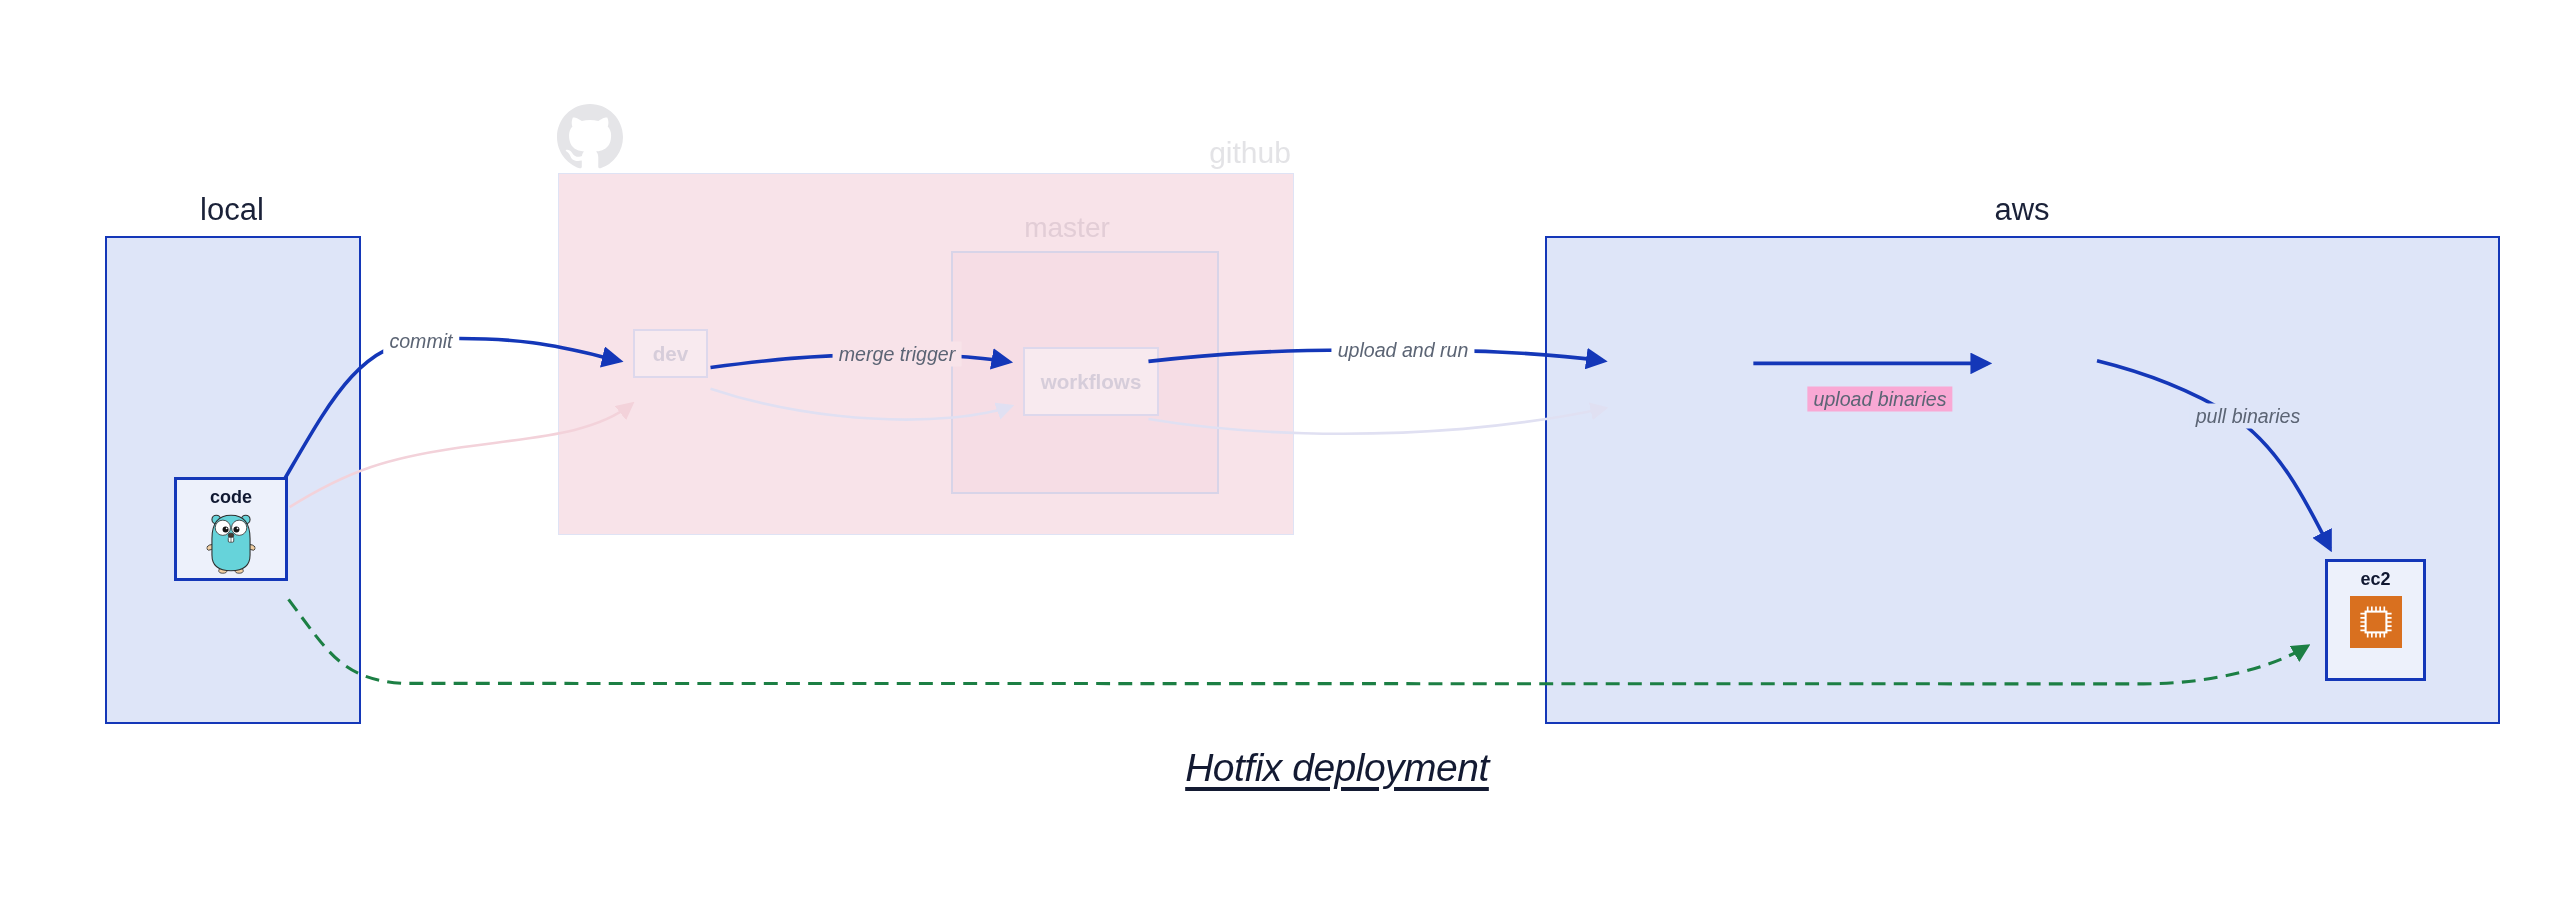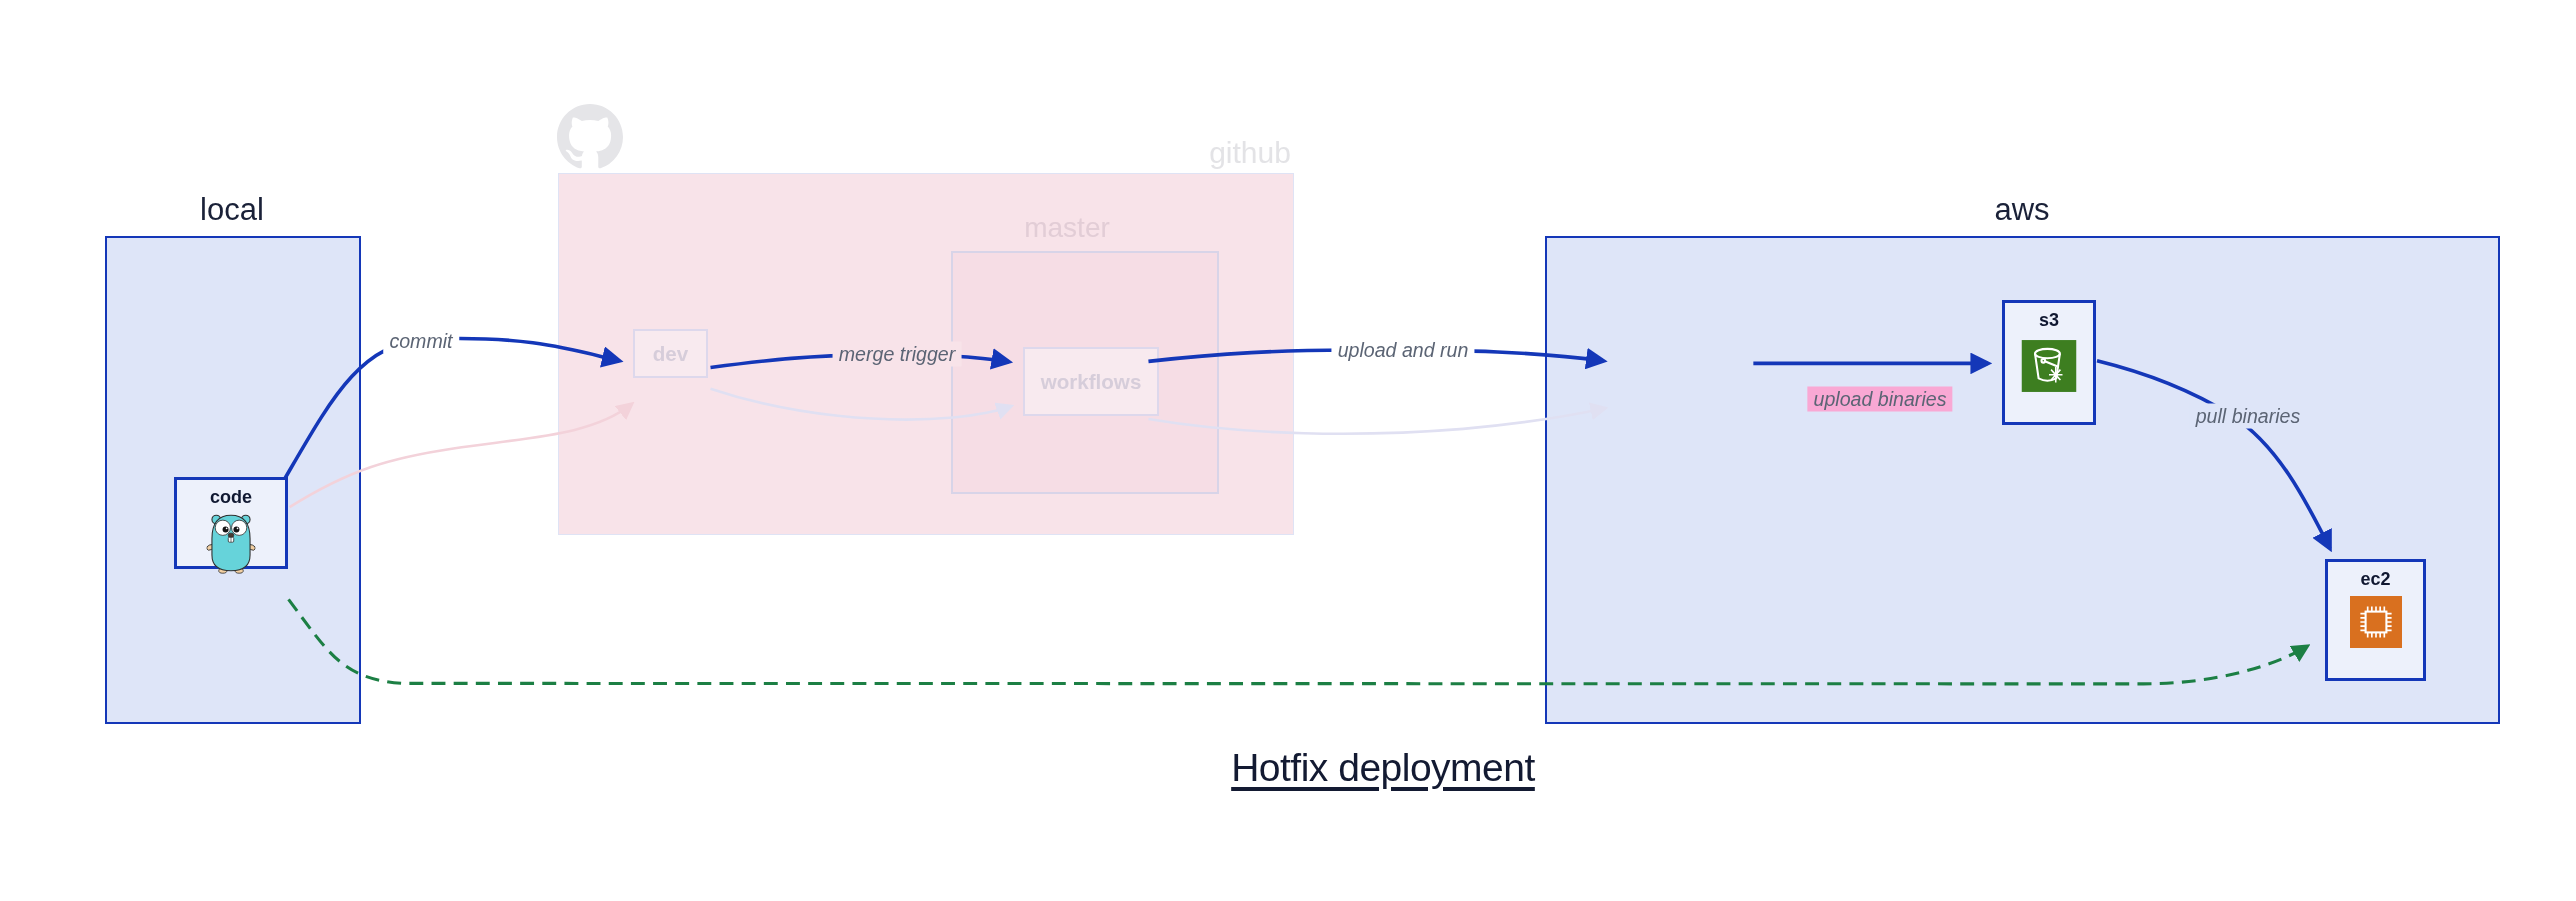--- a/index.html
+++ b/index.html
@@ -36,21 +36,21 @@
 
   <div class="zone-label" style="left:232px;top:192px;">local</div>
   <div class="zone-label faded-gh" style="left:1250px;top:128px;margin-top:8px;">github</div>
   <div class="zone-label faded-ms" style="left:1067px;top:212px;">master</div>
   <div class="zone-label" style="left:2022px;top:192px;">aws</div>
 
   <svg class="octocat" style="left:557px;top:104px;" width="66" height="66" viewBox="0 0 16 16">
     <path fill="#e5e5e8" d="M8 0C3.58 0 0 3.58 0 8c0 3.54 2.29 6.53 5.47 7.59.4.07.55-.17.55-.38 0-.19-.01-.82-.01-1.49-2.01.37-2.53-.49-2.69-.94-.09-.23-.48-.94-.82-1.13-.28-.15-.68-.52-.01-.53.63-.01 1.08.58 1.23.82.72 1.21 1.87.87 2.33.66.07-.52.28-.87.51-1.07-1.78-.2-3.64-.89-3.64-3.95 0-.87.31-1.59.82-2.15-.08-.2-.36-1.02.08-2.12 0 0 .67-.21 2.2.82.64-.18 1.32-.27 2-.27s1.36.09 2 .27c1.53-1.04 2.2-.82 2.2-.82.44 1.1.16 1.92.08 2.12.51.56.82 1.27.82 2.15 0 3.07-1.87 3.75-3.65 3.95.29.25.54.73.54 1.48 0 1.07-.01 1.93-.01 2.2 0 .21.15.46.55.38A8.01 8.01 0 0 0 16 8c0-4.42-3.58-8-8-8z"></path>
   </svg>
 
-  <div class="node" style="left:174px;top:477px;width:114px;height:92px;">
+  <div class="node" style="left:174px;top:477px;width:114px;height:104px;">
     <div class="node-label">code</div>
     <svg style="position:absolute;left:50%;top:32px;transform:translateX(-50%);" width="49" height="62" viewBox="0 0 90 112">
       <circle cx="18" cy="13" r="8" fill="#66d3da" stroke="#303030" stroke-width="2"></circle>
       <circle cx="72" cy="13" r="8" fill="#66d3da" stroke="#303030" stroke-width="2"></circle>
       <ellipse cx="7" cy="64" rx="7" ry="4.5" fill="#f2cfa2" stroke="#303030" stroke-width="1.5" transform="rotate(-25 7 64)"></ellipse>
       <ellipse cx="83" cy="64" rx="7" ry="4.5" fill="#f2cfa2" stroke="#303030" stroke-width="1.5" transform="rotate(25 83 64)"></ellipse>
       <ellipse cx="30" cy="107" rx="7.5" ry="4.5" fill="#f2cfa2" stroke="#303030" stroke-width="1.5"></ellipse>
       <ellipse cx="60" cy="107" rx="7.5" ry="4.5" fill="#f2cfa2" stroke="#303030" stroke-width="1.5"></ellipse>
       <path d="M10,48 C10,14 26,5 45,5 C64,5 80,14 80,48 L80,78 C80,100 66,107 45,107 C24,107 10,100 10,78 Z" fill="#66d3da" stroke="#303030" stroke-width="2"></path>
       <circle cx="30" cy="28" r="14" fill="#ffffff" stroke="#303030" stroke-width="1.5"></circle>
@@ -67,35 +67,20 @@
 
   <div class="node faded" style="left:633px;top:329px;width:75px;height:49px;">
     <div class="node-label">dev</div>
   </div>
 
   <div class="node faded" style="left:1023px;top:347px;width:136px;height:69px;">
     <div class="node-label">workflows</div>
   </div>
 
 
-  <div class="node" style="left:2002px;top:300px;width:94px;height:125px;">
-    <div class="node-label">s3</div>
-    <svg style="position:absolute;left:50%;top:37px;transform:translateX(-50%);" width="55" height="52" viewBox="0 0 106 100">
-      <rect x="0" y="0" width="106" height="100" fill="#3d7e20"></rect>
-      <g stroke="#ffffff" stroke-width="4" fill="none">
-        <ellipse cx="50" cy="26" rx="24" ry="9"></ellipse>
-        <path d="M26,26 L33,74 Q50,83 67,74 L74,26"></path>
-        <circle cx="42" cy="40" r="3.5"></circle>
-        <path d="M45,41 L72,52"></path>
-      </g>
-      <g stroke="#ffffff" stroke-width="3" fill="none">
-        <path d="M66,52 L66,82 M53,67 L79,67 M57,57 L75,77 M75,57 L57,77"></path>
-      </g>
-    </svg>
-  </div>
 
   <div class="node" style="left:2325px;top:559px;width:101px;height:122px;">
     <div class="node-label">ec2</div>
     <svg style="position:absolute;left:50%;top:34px;transform:translateX(-50%);" width="52" height="52" viewBox="0 0 100 100">
       <rect x="0" y="0" width="100" height="100" fill="#d9701f"></rect>
       <rect x="30" y="30" width="40" height="40" fill="none" stroke="#ffffff" stroke-width="4"></rect>
       <g stroke="#ffffff" stroke-width="3.2">
         <path d="M34,30 L34,20 M42,30 L42,20 M50,30 L50,20 M58,30 L58,20 M66,30 L66,20"></path>
         <path d="M34,70 L34,80 M42,70 L42,80 M50,70 L50,80 M58,70 L58,80 M66,70 L66,80"></path>
         <path d="M30,34 L20,34 M30,42 L20,42 M30,50 L20,50 M30,58 L20,58 M30,66 L20,66"></path>
@@ -132,16 +117,16 @@
 
     <path d="M560,1163 C640,1270 665,1317 780,1326 L4160,1327 C4300,1327 4415,1292 4478,1254" fill="none" stroke="#1c7f44" stroke-width="6" stroke-dasharray="27 16" marker-end="url(#mGreen)"></path>
   </svg>
 
   <div class="edge-label" style="left:421px;top:341px;background:#ffffff;">commit</div>
   <div class="edge-label" style="left:897px;top:354px;background:#f8e3e9;">merge trigger</div>
   <div class="edge-label" style="left:1403px;top:350px;background:#ffffff;">upload and run</div>
   <div class="edge-label" style="left:1880px;top:363px;background:#f9a8d4;margin-top:36px;">upload binaries</div>
   <div class="edge-label" style="left:2248px;top:416px;background:#dee5f8;">pull binaries</div>
 
-  <div id="title" style="left:1383px;top:746px;">Hotfix deployment</div>
+  <div id="title" style="left:1337px;top:746px;font-style:italic;">Hotfix deployment</div>
 
 </div>
 
 
 </body></html>

